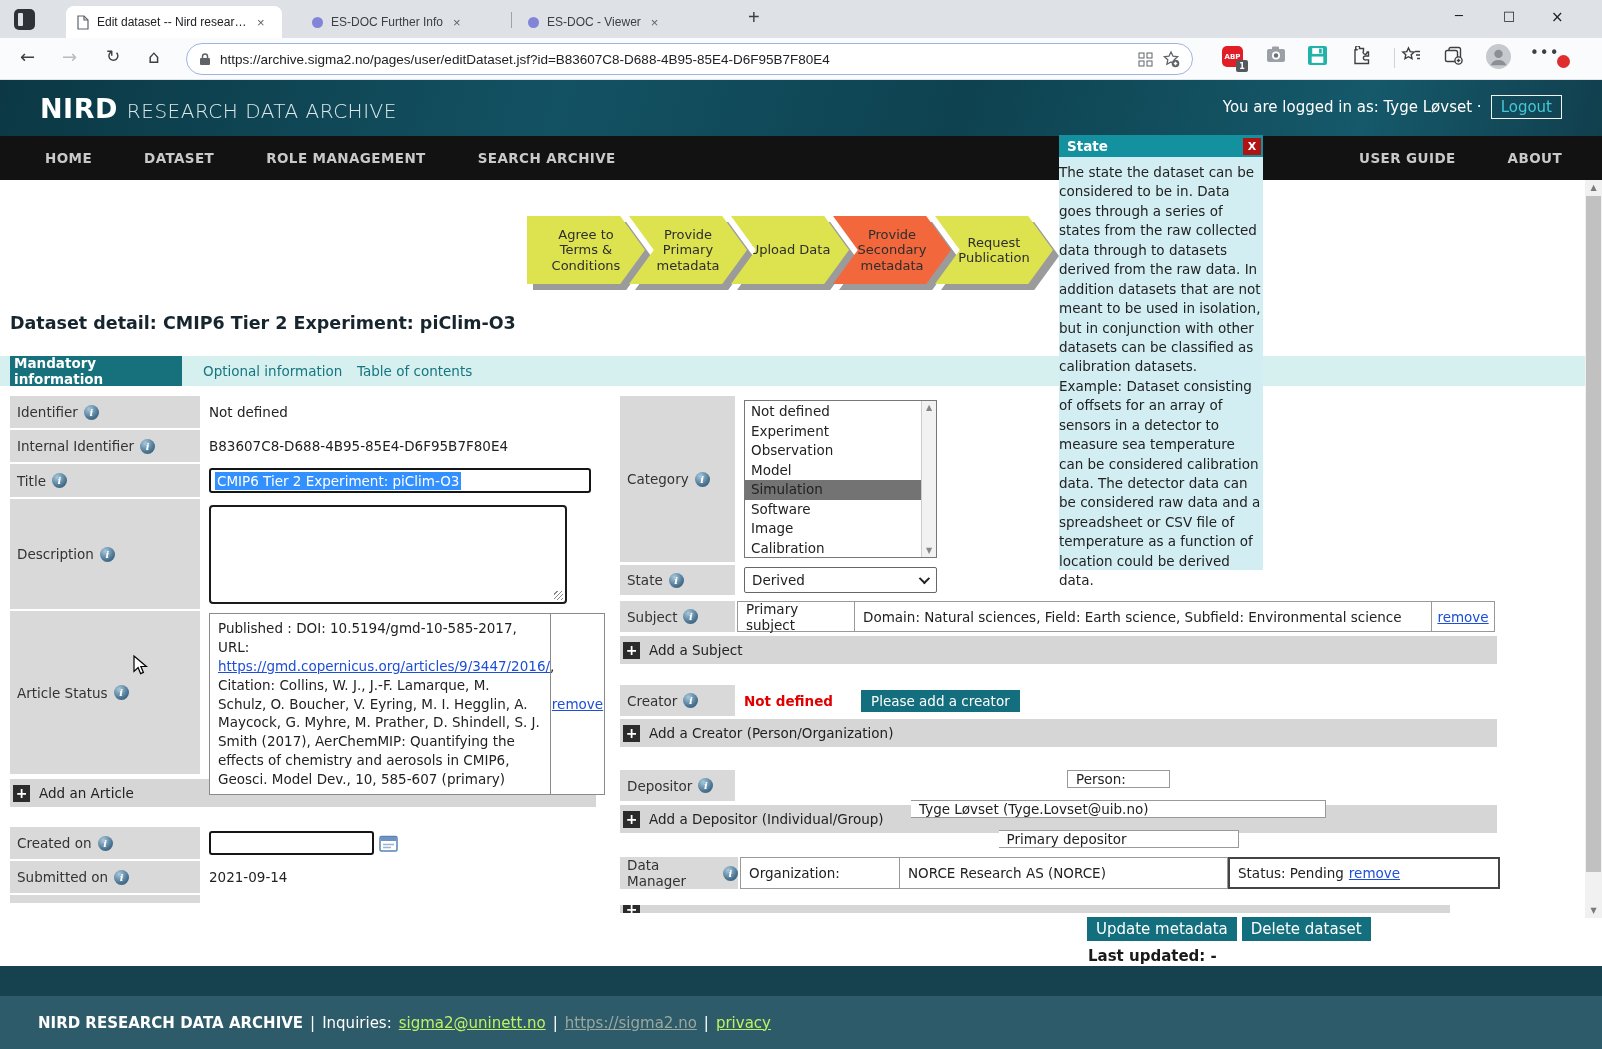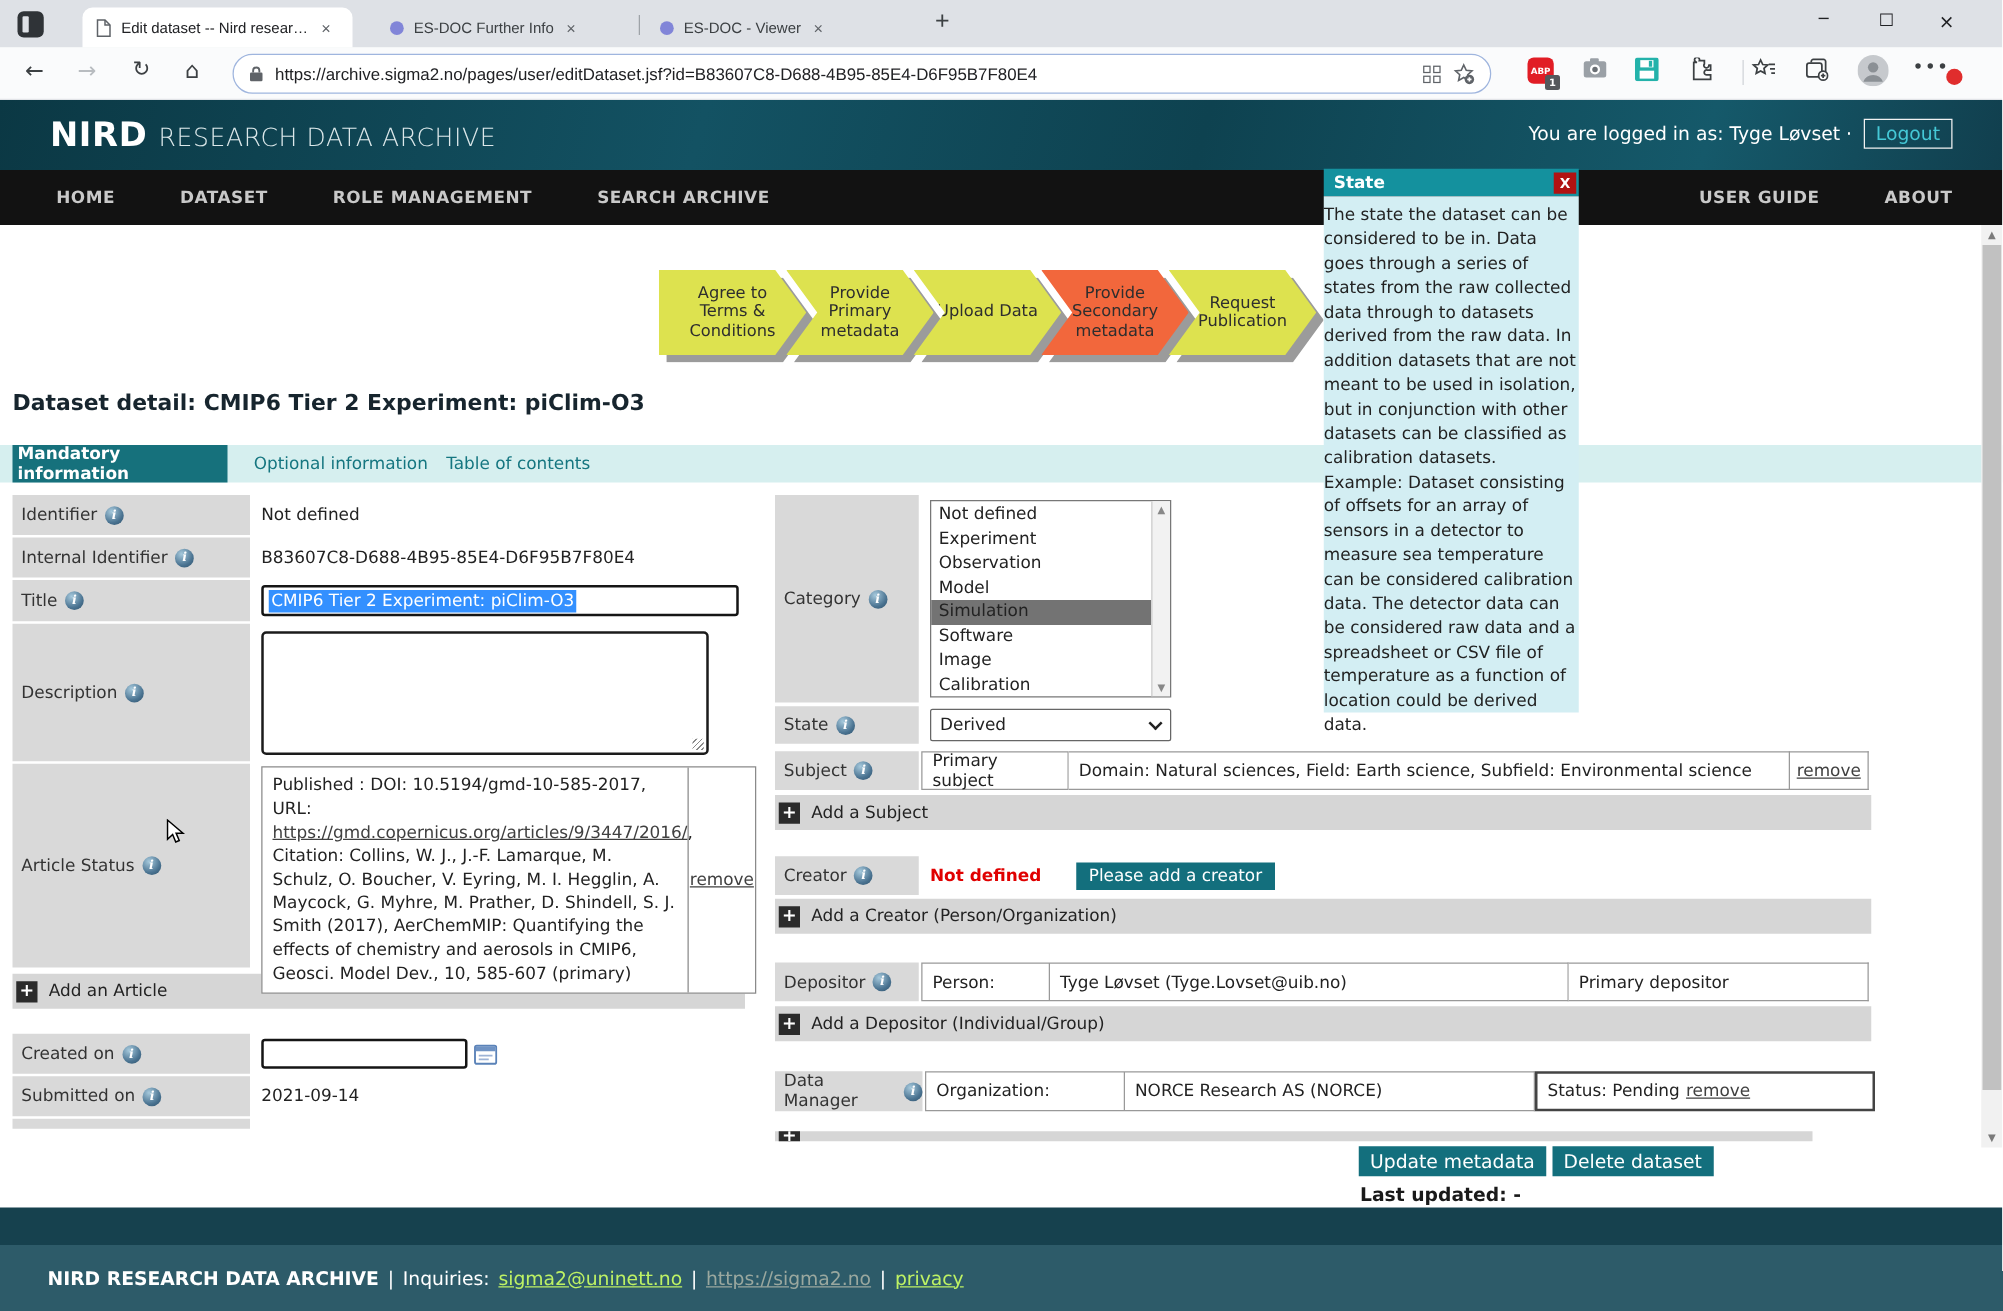--- a/index.html
+++ b/index.html
@@ -77,21 +77,21 @@
   .info-icon { width:15px; height:15px; border-radius:50%; flex:none;
       background:radial-gradient(circle at 35% 28%, #a6c9dc, #4a7391 62%, #2c4f69);
       color:#fff; font-family:"DejaVu Serif",serif; font-style:italic; font-weight:bold; font-size:10px;
       display:flex; align-items:center; justify-content:center; }
   .add-bar { background:#d6d6d6; height:28px; display:flex; align-items:center; gap:9px; padding-left:3px;
              font-size:13.5px; color:#222; }
   .plus-icon { width:17px; height:17px; background:#2b2b2b; color:#fff; font-size:14px; font-weight:bold;
                display:flex; align-items:center; justify-content:center; flex:none; }
   .cellbox { border:1px solid #999; background:#fff; display:flex; align-items:center;
              padding:0 8px; font-size:13.5px; color:#222; }
-  a.lnk { color:#404040; text-decoration:underline; }
+  a.lnk { color:#1d4ed8; text-decoration:underline; }
   .teal-btn { background:#136f7d; color:#fff; border:none; font-size:13.5px; padding:3px 10px;
               font-family:"DejaVu Sans",sans-serif; }
 
   
   .left-form { position:absolute; left:10px; top:396px; width:586px; }
   .left-form .lbl { width:190px; }
   .text-input { border:2px solid #151515; border-radius:3px; background:#fff; height:25px;
                 display:flex; align-items:center; padding:0 4px; }
   .sel-text { background:#3390ff; color:#fff; font-size:13.5px; padding:1px 2px; white-space:nowrap; }
   .textarea { position:relative; width:358px; height:99px; border:2px solid #1b1b1b; border-radius:4px; background:#fff; }
@@ -462,21 +462,21 @@
     </div>
     <div class="add-bar" style="margin-top:3px; width:877px;">
       <span class="plus-icon">+</span>
       <span>Add a Creator (Person/Organization)</span>
     </div>
     <div class="row" style="height:31px; margin-top:23px;">
       <div class="lbl">
           <span>Depositor</span>
           <span class="info-icon">i</span>
         </div>
-      <div class="val" style="padding-left:2px; gap:0;">
+      <div class="val" style="padding-left:2px; gap:12px;flex-direction:column;">
         <div class="cellbox" style="width:103px; height:31px;">Person:</div>
         <div class="cellbox" style="width:415px; height:31px; border-left:none;">Tyge Løvset (Tyge.Lovset@uib.no)</div>
         <div class="cellbox" style="width:240px; height:31px; border-left:none;">Primary depositor</div>
       </div>
     </div>
     <div class="add-bar" style="margin-top:4px; width:877px;">
       <span class="plus-icon">+</span>
       <span>Add a Depositor (Individual/Group)</span>
     </div>
     <div class="row" style="height:32px; margin-top:24px;">

